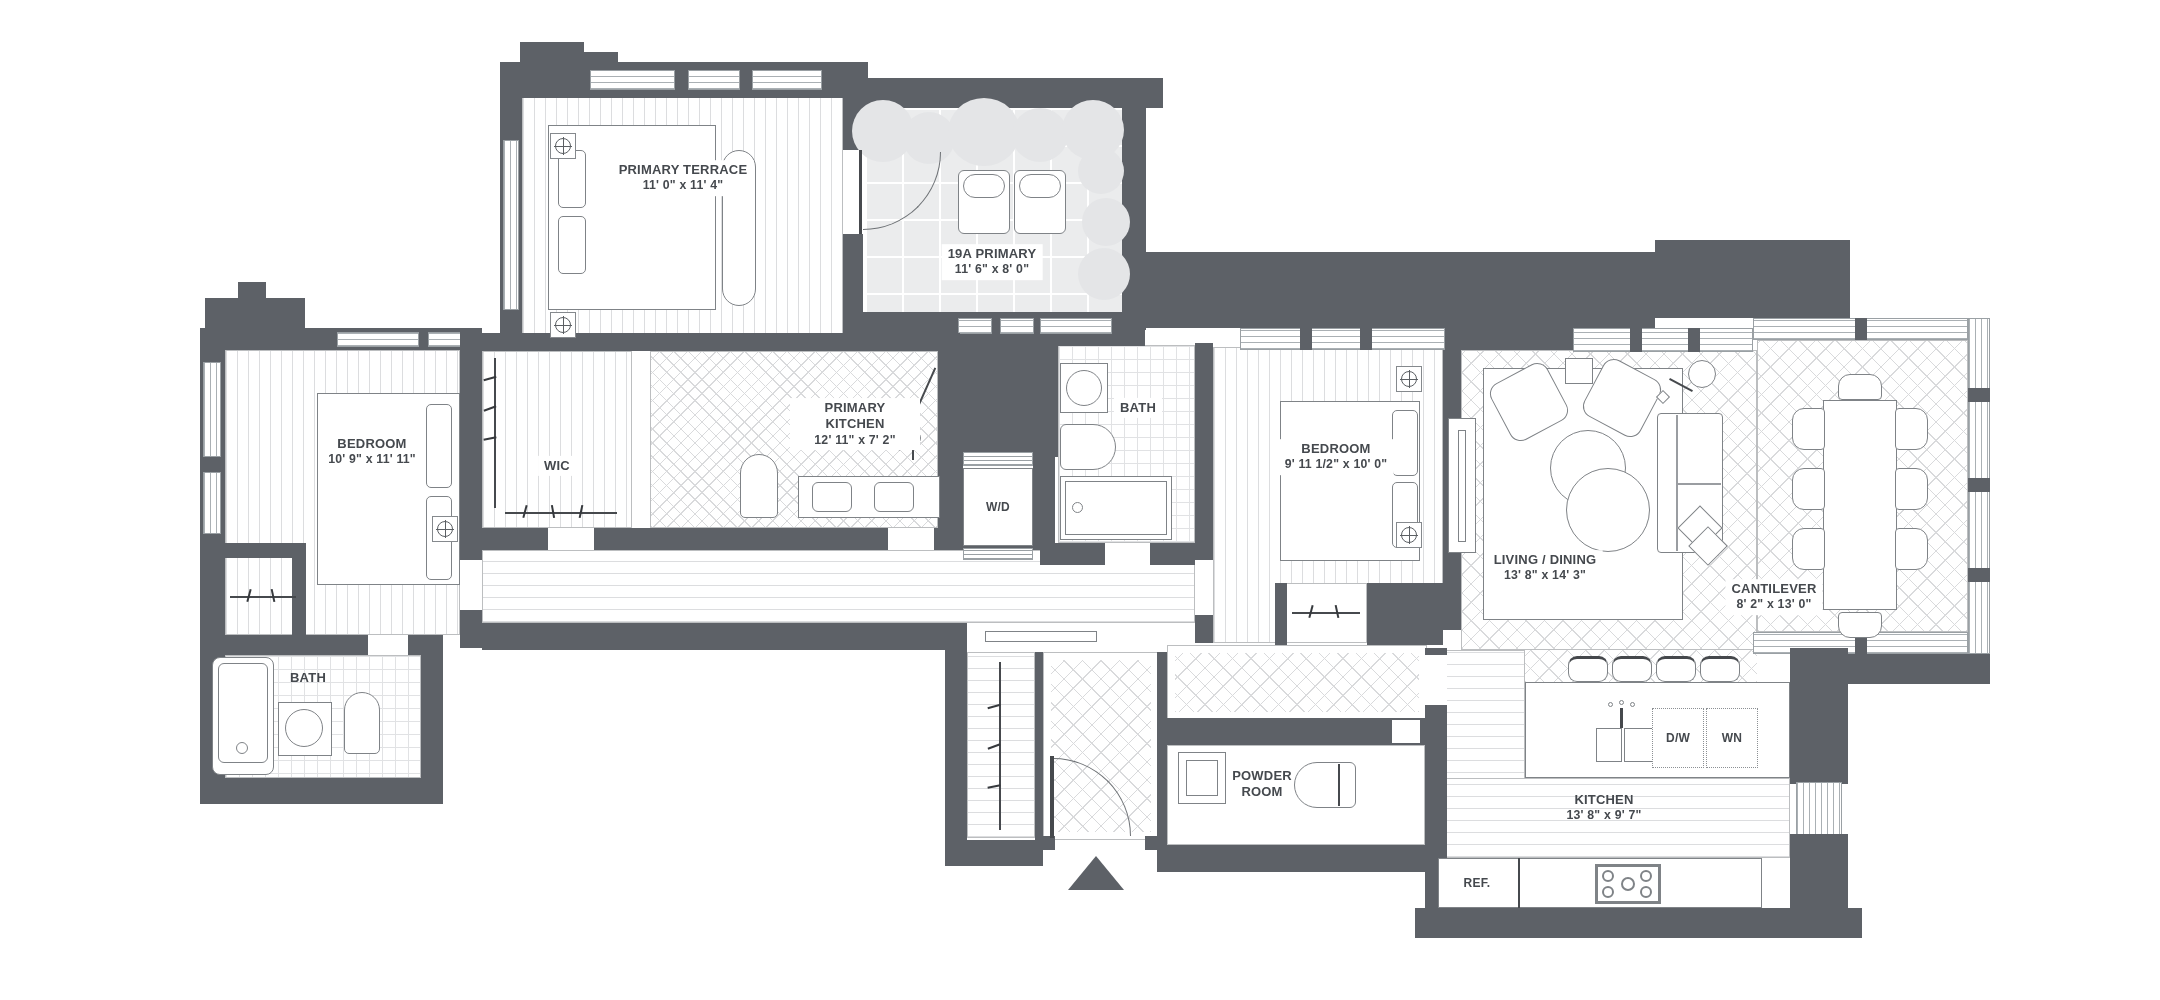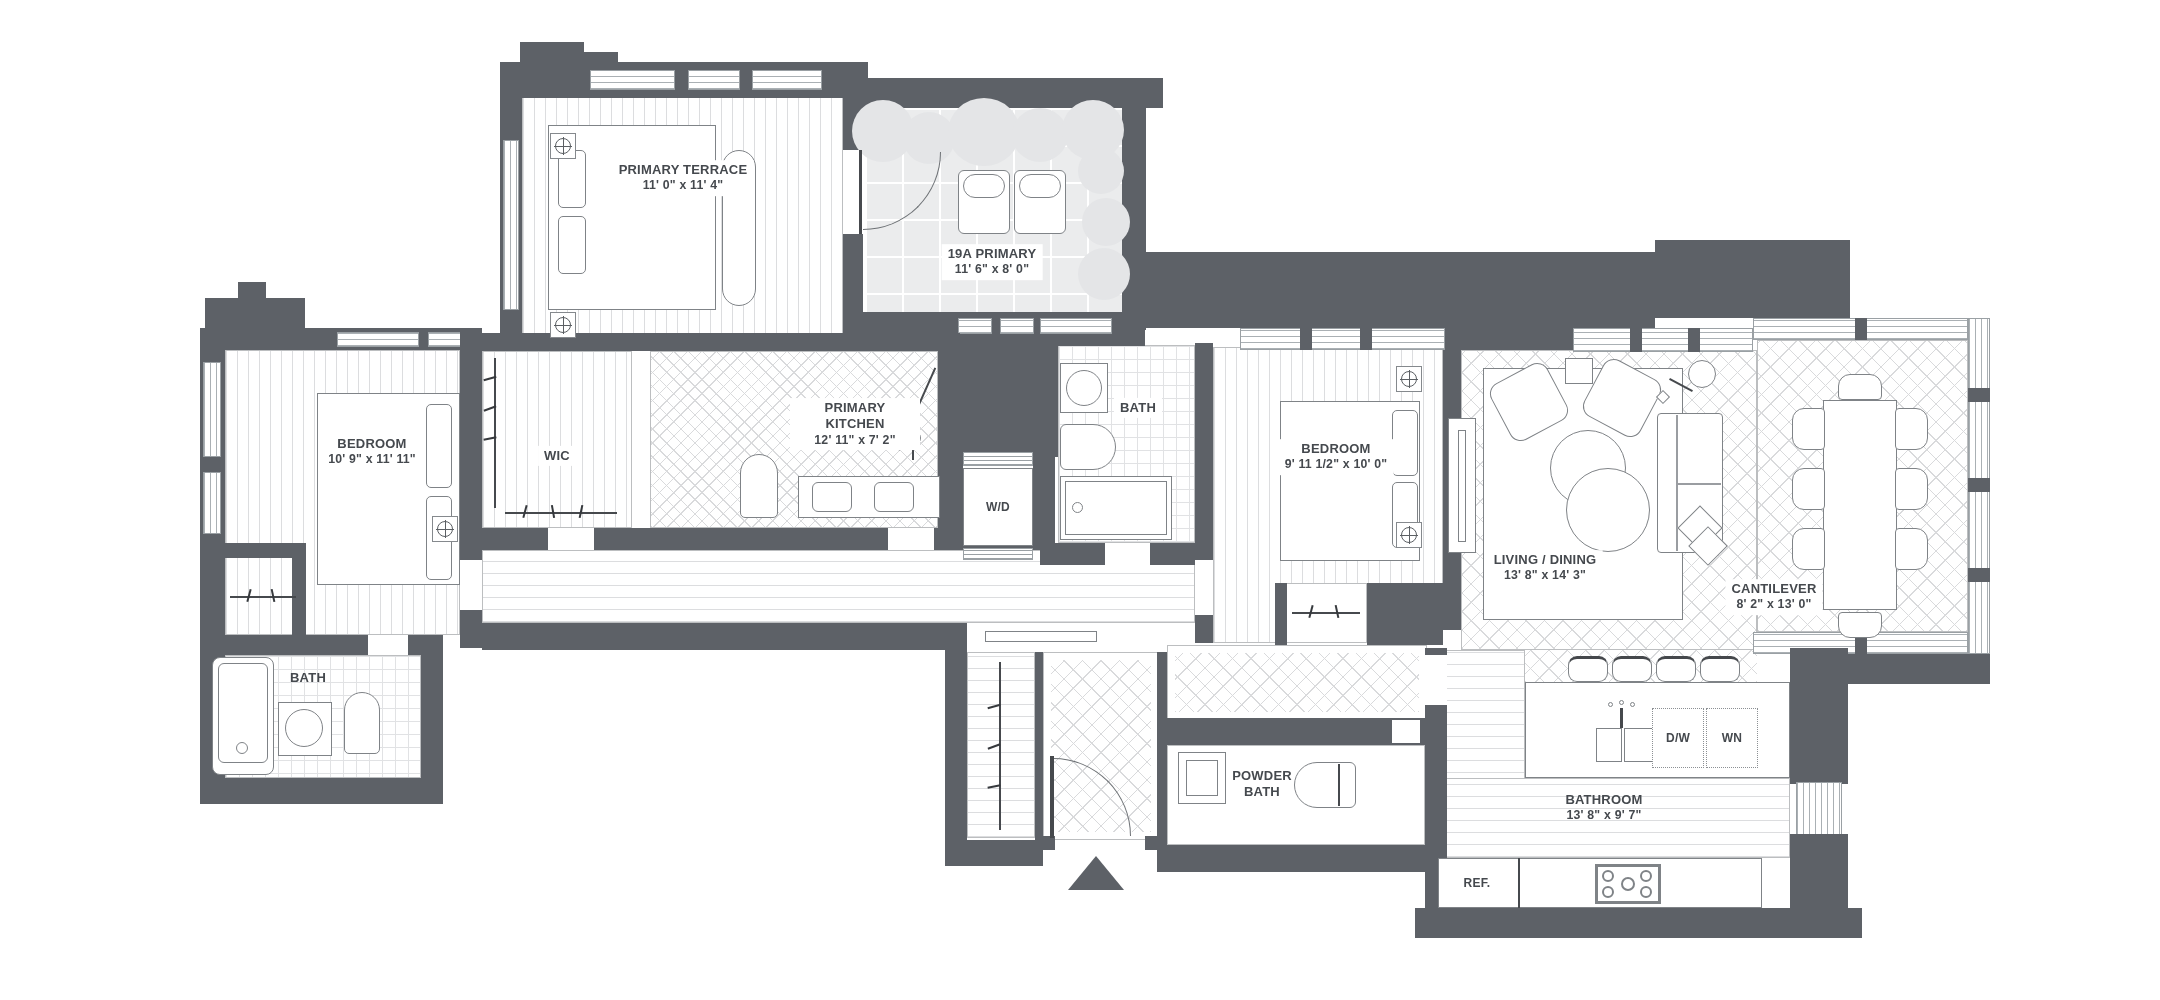--- a/index.html
+++ b/index.html
@@ -299,21 +299,21 @@
     <div class="d">11' 0" x 11' 4"</div>
   </div>
   <div class="lbl" style="left:992px;top:262px">
     <div>19A PRIMARY</div>
     <div class="d">11' 6" x 8' 0"</div>
   </div>
   <div class="lbl" style="left:372px;top:452px">
     <div>BEDROOM</div>
     <div class="d">10' 9" x 11' 11"</div>
   </div>
-  <div class="lbl" style="left:557px;top:456px">
+  <div class="lbl" style="left:557px;top:466px">
     <div>WIC</div>
   </div>
   <div class="lbl wrap" style="left:855px;top:424px;width:118px">
     <div>PRIMARY KITCHEN</div>
     <div class="d" style="white-space:nowrap">12' 11" x 7' 2"</div>
   </div>
   <div class="lbl small" style="left:998px;top:507px;background:none">
     <div>W/D</div>
   </div>
   <div class="lbl" style="left:1138px;top:408px">
@@ -328,24 +328,24 @@
     <div class="d">13' 8" x 14' 3"</div>
   </div>
   <div class="lbl" style="left:1774px;top:597px">
     <div>CANTILEVER</div>
     <div class="d">8' 2" x 13' 0"</div>
   </div>
   <div class="lbl" style="left:308px;top:678px;background:none">
     <div>BATH</div>
   </div>
   <div class="lbl wrap" style="left:1262px;top:784px;width:78px;background:none">
-    <div>POWDER BATH</div>
+    <div>POWDER ROOM</div>
   </div>
   <div class="lbl" style="left:1604px;top:808px;background:none">
-    <div>BATHROOM</div>
+    <div>KITCHEN</div>
     <div class="d">13' 8" x 9' 7"</div>
   </div>
   <div class="lbl small" style="left:1678px;top:738px;background:none">
     <div>D/W</div>
   </div>
   <div class="lbl small" style="left:1732px;top:738px;background:none">
     <div>WN</div>
   </div>
   <div class="lbl small" style="left:1477px;top:883px;background:none">
     <div>REF.</div>

